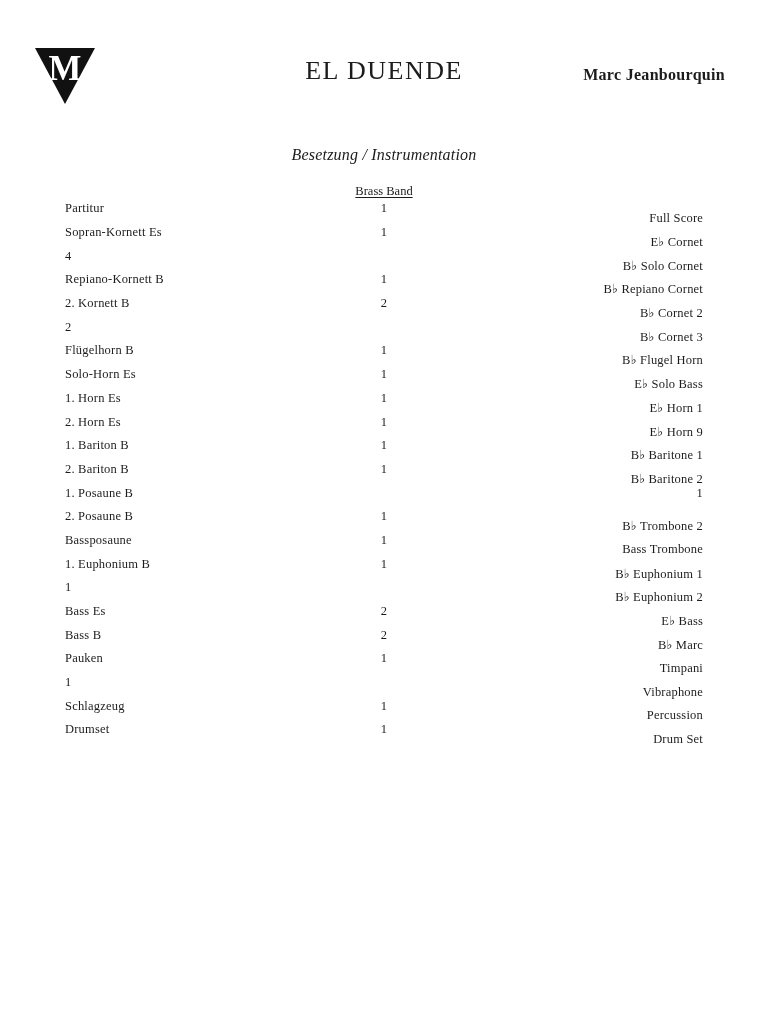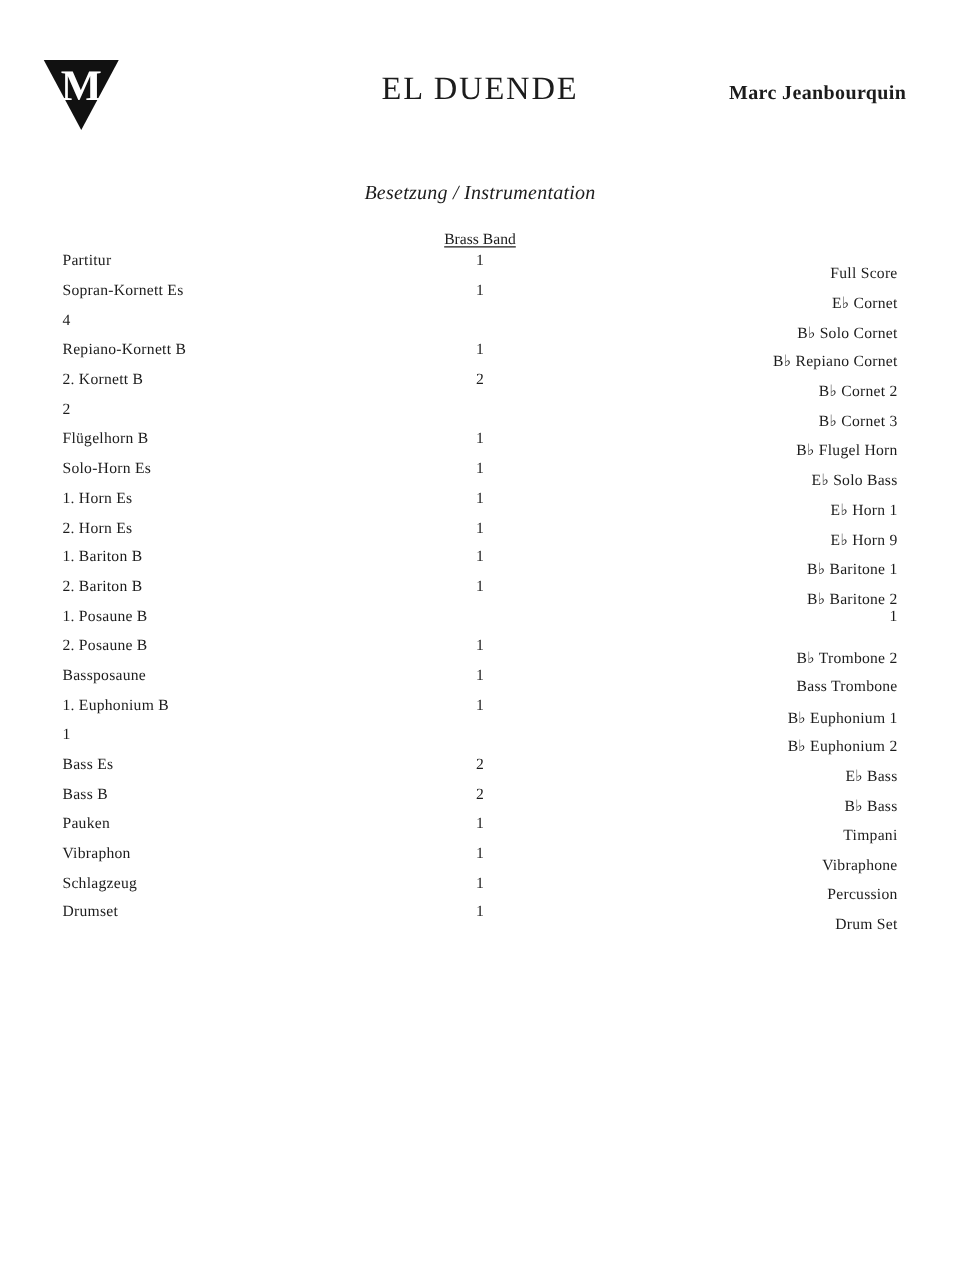--- a/index.html
+++ b/index.html
@@ -68,21 +68,21 @@
   .instr-table {
     position: absolute;
     left: 0;
     right: 0;
     top: 197px;
   }
   .row {
     display: flex;
     align-items: center;
     height: 23.7px;
-    padding: 0 50px;
+    padding: 0 65px;
     font-size: 12.5px;
     letter-spacing: 0.2px;
   }
   .col-left {
     flex: 1 1 0;
     text-align: left;
   }
   .col-mid {
     flex: 0 0 auto;
     text-align: center;
@@ -214,31 +214,30 @@
 
     <div class="row">
       <span class="col-left">Bass Es</span>
       <span class="col-mid">2</span>
       <span class="col-right">E♭ Bass</span>
     </div>
 
     <div class="row">
       <span class="col-left">Bass B</span>
       <span class="col-mid">2</span>
-      <span class="col-right">B♭ Bass</span>
+      <span class="col-right">B♭ Marc</span>
     </div>
 
     <div class="row">
       <span class="col-left">Pauken</span>
       <span class="col-mid">1</span>
       <span class="col-right">Timpani</span>
     </div>
 
     <div class="row">
-      <span class="col-left">Vibraphon</span>
       <span class="col-mid">1</span>
       <span class="col-right">Vibraphone</span>
     </div>
 
     <div class="row">
       <span class="col-left">Schlagzeug</span>
       <span class="col-mid">1</span>
       <span class="col-right">Percussion</span>
     </div>
 

